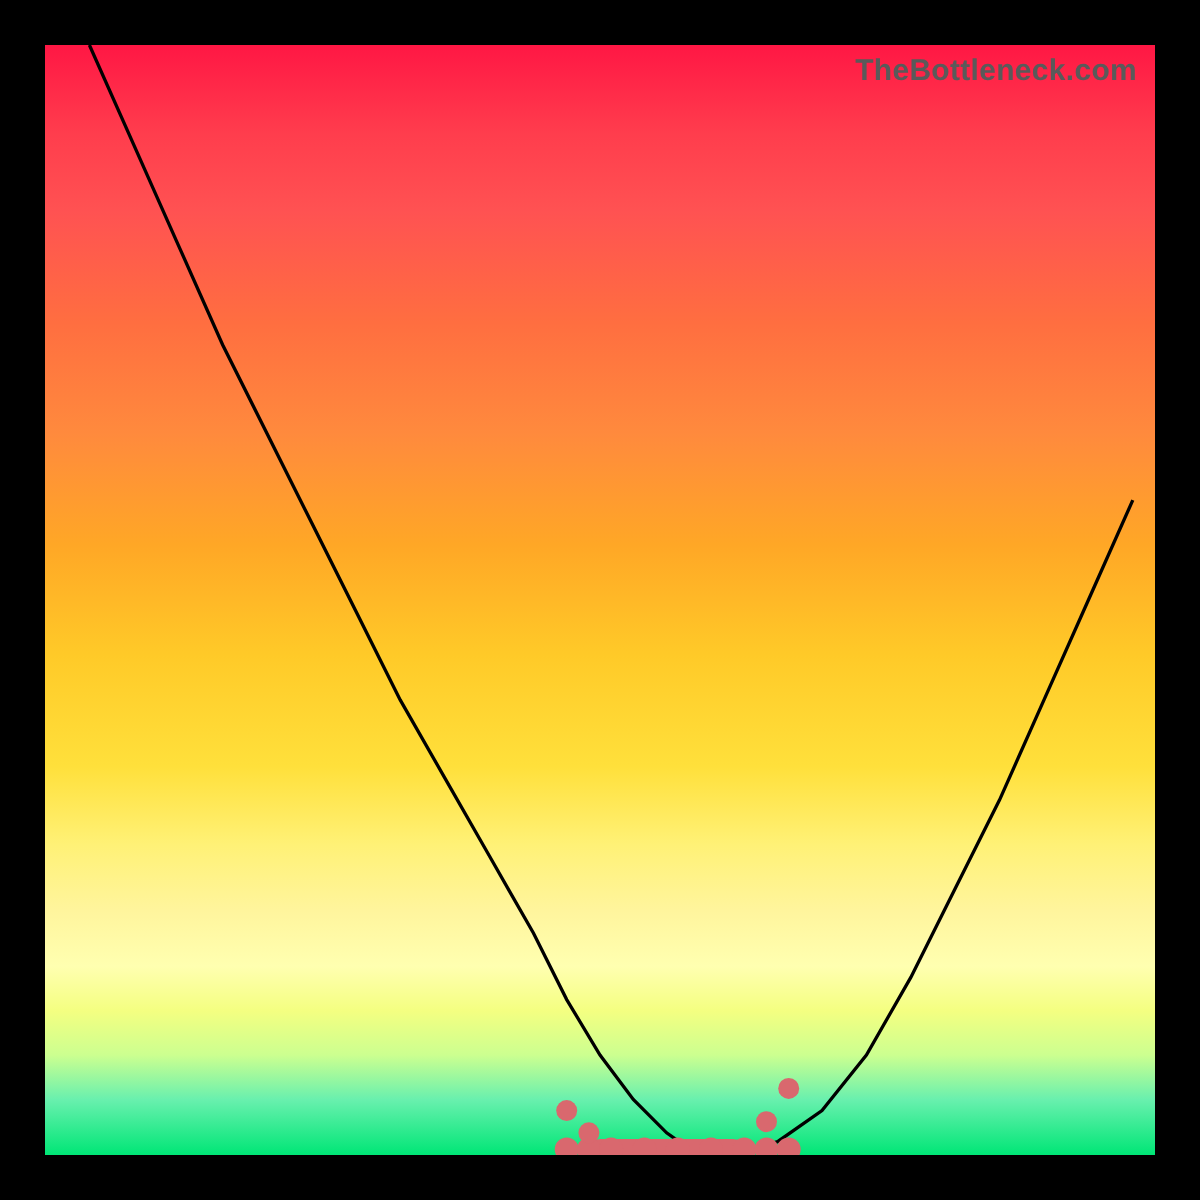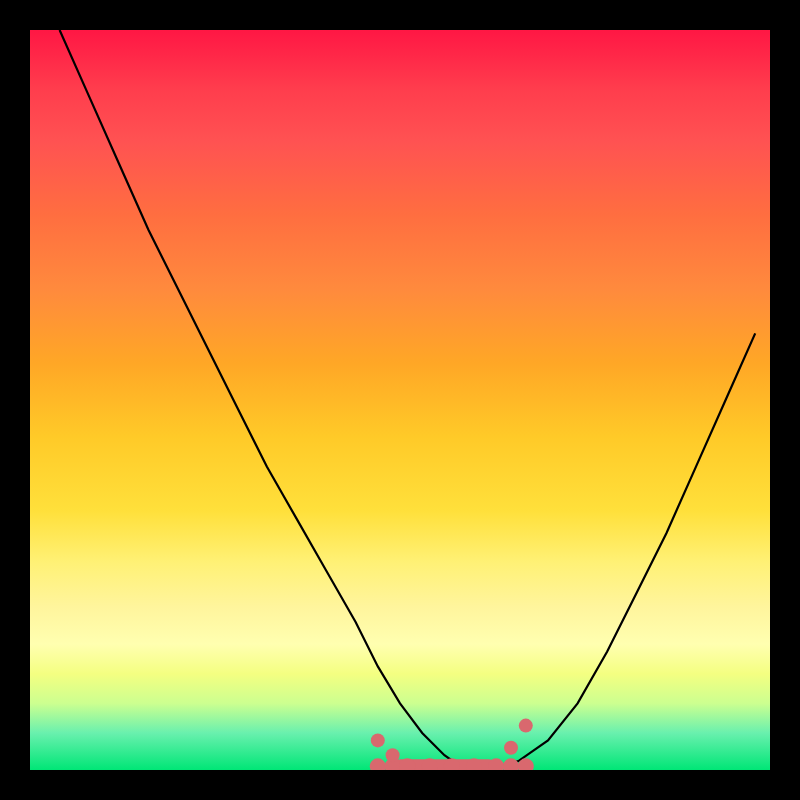--- a/index.html
+++ b/index.html
@@ -32,20 +32,21 @@
   }
   svg.curve { position: absolute; left: 0; top: 0; width: 740px; height: 740px; }
   .valley-dot { fill: #d9686e; }
   .valley-bar { stroke: #d9686e; stroke-width: 14; stroke-linecap: round; }
 </style>
 </head>
 <body>
 
 <div class="frame">
   <div class="plot">
+    <div class="watermark">TheBottleneck.com</div>
     <svg class="curve" viewBox="0 0 740 740">
       <path id="curve-path" fill="none" stroke="#000" stroke-width="2.2" d="M29.6 0.0 L59.2 66.6 L88.8 133.2 L118.4 199.8 L148.0 259.0 L177.6 318.2 L207.2 377.4 L236.8 436.6 L266.4 488.4 L296.0 540.2 L325.6 592.0 L347.8 636.4 L370.0 673.4 L392.2 703.0 L414.4 725.2 L429.2 735.6 L444.0 740.0 L466.2 737.8 L488.4 731.1 L518.0 710.4 L547.6 673.4 L577.2 621.6 L606.8 562.4 L636.4 503.2 L666.0 436.6 L695.6 370.0 L725.2 303.4 "></path>
       <g id="valley">
           <line x1="370" x2="458.8" y1="736.3" y2="736.3" class="valley-bar"></line>
           <circle cx="347.79999999999995" cy="736.3" r="8" class="valley-dot"></circle>
           <circle cx="362.59999999999997" cy="736.3" r="8" class="valley-dot"></circle>
           <circle cx="377.40000000000003" cy="736.3" r="8" class="valley-dot"></circle>
           <circle cx="399.6" cy="736.3" r="8" class="valley-dot"></circle>
           <circle cx="421.79999999999995" cy="736.3" r="8" class="valley-dot"></circle>
           <circle cx="444" cy="736.3" r="8" class="valley-dot"></circle>

